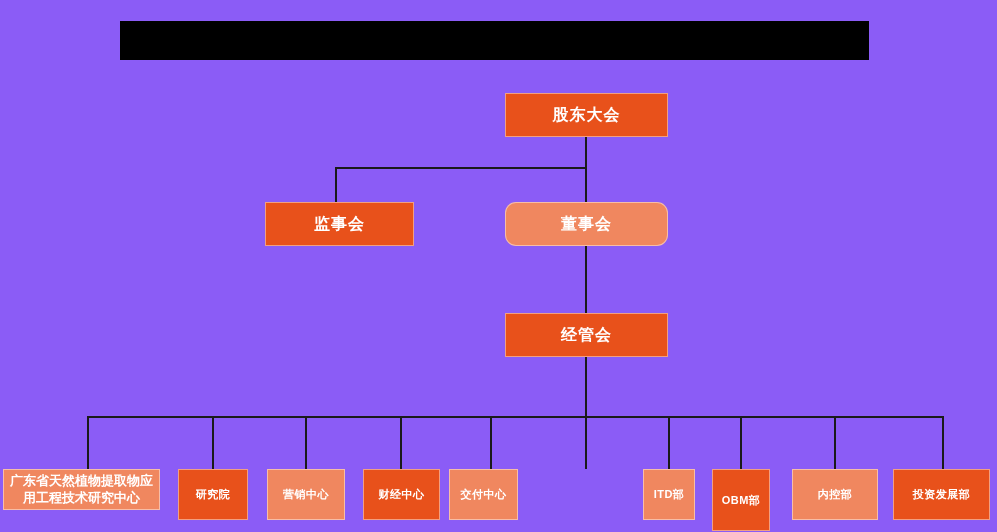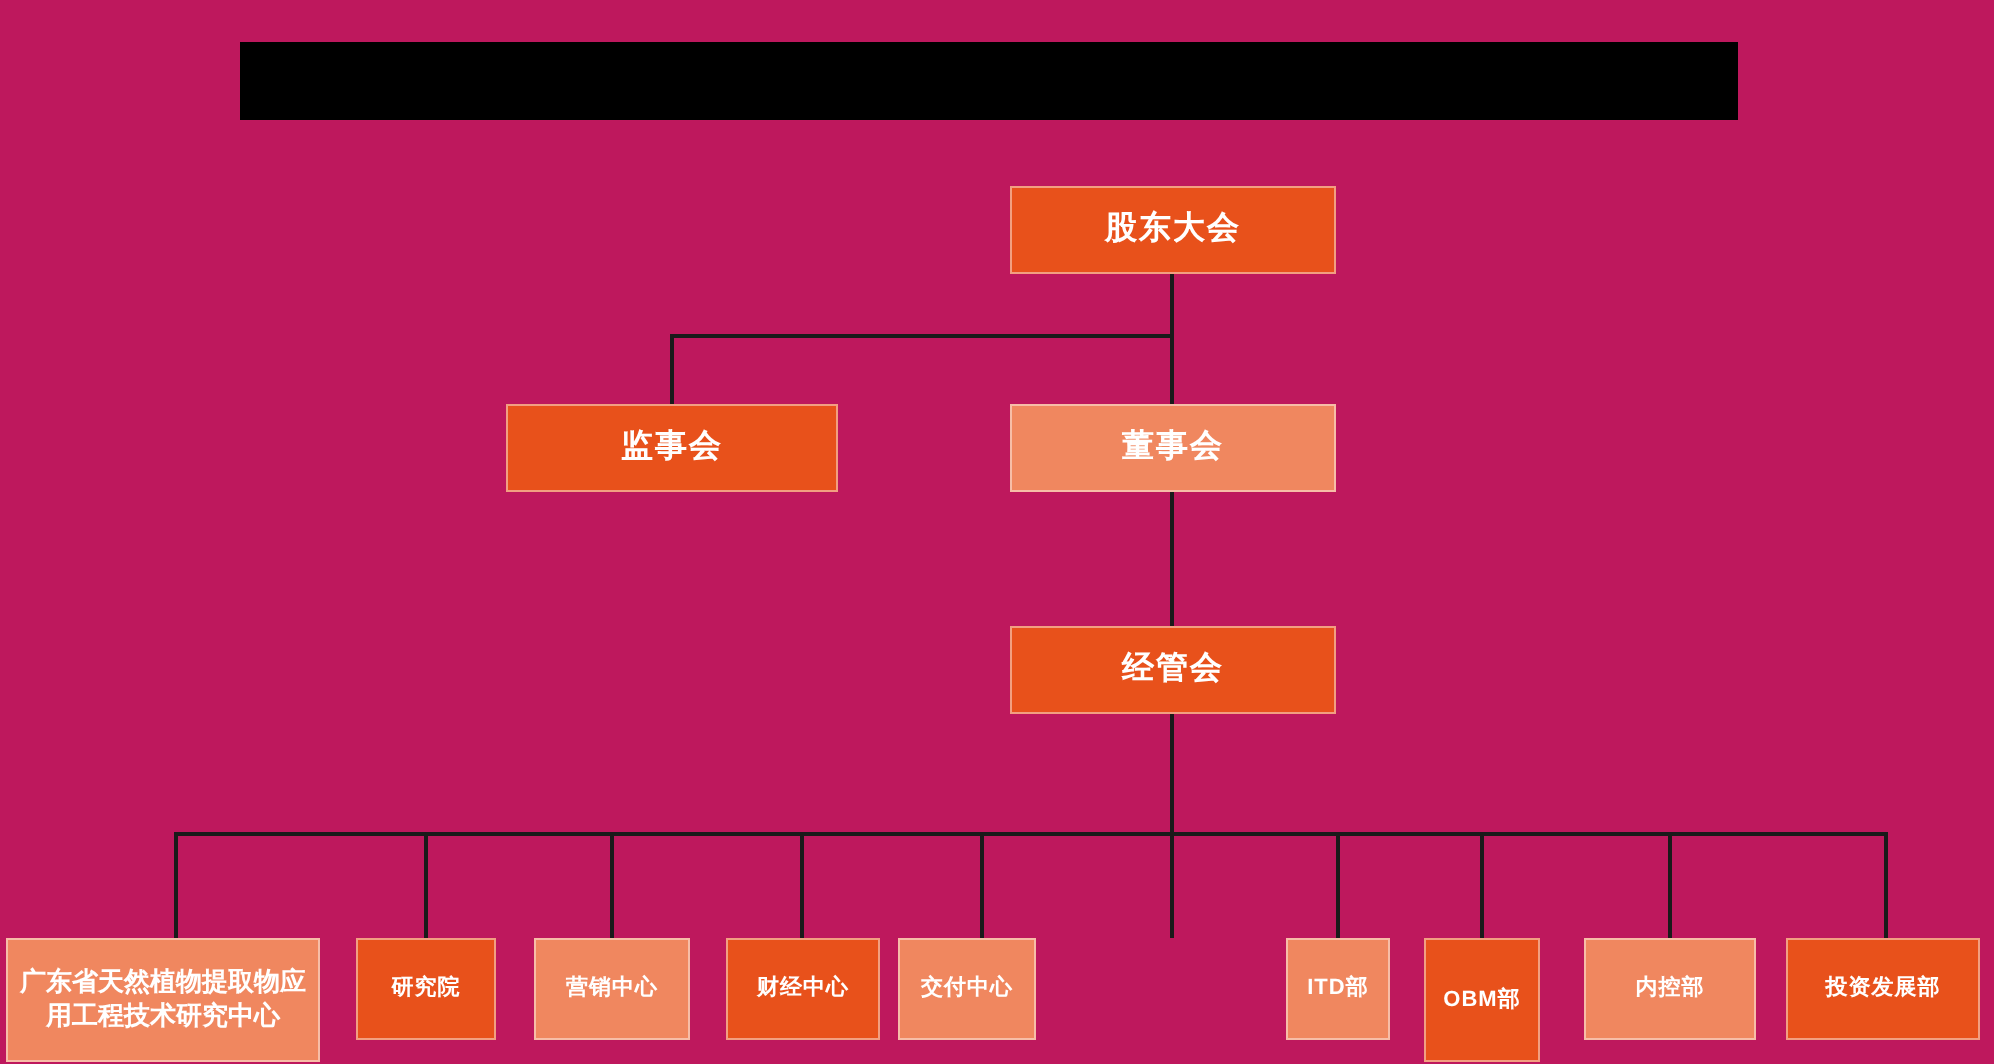--- a/index.html
+++ b/index.html
@@ -1,18 +1,18 @@
 <!DOCTYPE html>
 <html style="--primary: #E8511B; --secondary: #F0875F; --connector: #1A1A1A; --text: #FFFFFF; --redaction: #000000;"><head>
 <meta charset="utf-8">
 <style>
   * { margin: 0; padding: 0; box-sizing: border-box; }
   html, body { width: 997px; height: 532px; background: #ffffff; overflow: hidden; }
   body { font-family: "Liberation Sans", "DejaVu Sans", sans-serif; }
-  #canvas { position: relative; width: 997px; height: 532px; background: #be185d; }
+  #canvas { position: relative; width: 997px; height: 532px; background: #8b5cf6; }
 
   .redacted {
     position: absolute;
     background: var(--redaction, #000);
   }
 
   .node {
     position: absolute;
     display: flex;
     align-items: center;
@@ -55,26 +55,26 @@
   <div class="conn" style="left:400px; top:416px; width:2px; height:53px;"></div>
   <div class="conn" style="left:490px; top:416px; width:2px; height:53px;"></div>
   <div class="conn" style="left:585px; top:416px; width:2px; height:53px;"></div>
   <div class="conn" style="left:668px; top:416px; width:2px; height:53px;"></div>
   <div class="conn" style="left:740px; top:416px; width:2px; height:53px;"></div>
   <div class="conn" style="left:834px; top:416px; width:2px; height:53px;"></div>
   <div class="conn" style="left:942px; top:416px; width:2px; height:53px;"></div>
 
   <div class="node primary" style="left:505px; top:93px; width:163px; height:44px;">股东大会</div>
 
-  <div class="node primary" style="left:253px; top:202px; width:166px; height:44px;">监事会</div>
-  <div class="node secondary" style="left:505px; top:202px; width:163px; height:44px;">董事会</div>
+  <div class="node primary" style="left:265px; top:202px; width:149px; height:44px;">监事会</div>
+  <div class="node secondary" style="left:505px; top:202px; width:163px; height:44px;border-radius:11px;">董事会</div>
 
   <div class="node primary" style="left:505px; top:313px; width:163px; height:44px;">经管会</div>
 
-  <div class="node secondary tiny" style="left:3px; top:469px; width:157px; height:62px;">广东省天然植物提取物应用工程技术研究中心</div>
+  <div class="node secondary tiny" style="left:3px; top:469px; width:157px; height:41px;">广东省天然植物提取物应用工程技术研究中心</div>
   <div class="node primary small" style="left:178px; top:469px; width:70px; height:51px;">研究院</div>
   <div class="node secondary small" style="left:267px; top:469px; width:78px; height:51px;">营销中心</div>
   <div class="node primary small" style="left:363px; top:469px; width:77px; height:51px;">财经中心</div>
   <div class="node secondary small" style="left:449px; top:469px; width:69px; height:51px;">交付中心</div>
   <div class="node secondary small" style="left:643px; top:469px; width:52px; height:51px;">ITD部</div>
   <div class="node primary small" style="left:712px; top:469px; width:58px; height:62px;">OBM部</div>
   <div class="node secondary small" style="left:792px; top:469px; width:86px; height:51px;">内控部</div>
   <div class="node primary small" style="left:893px; top:469px; width:97px; height:51px;">投资发展部</div>
 
 </div>

